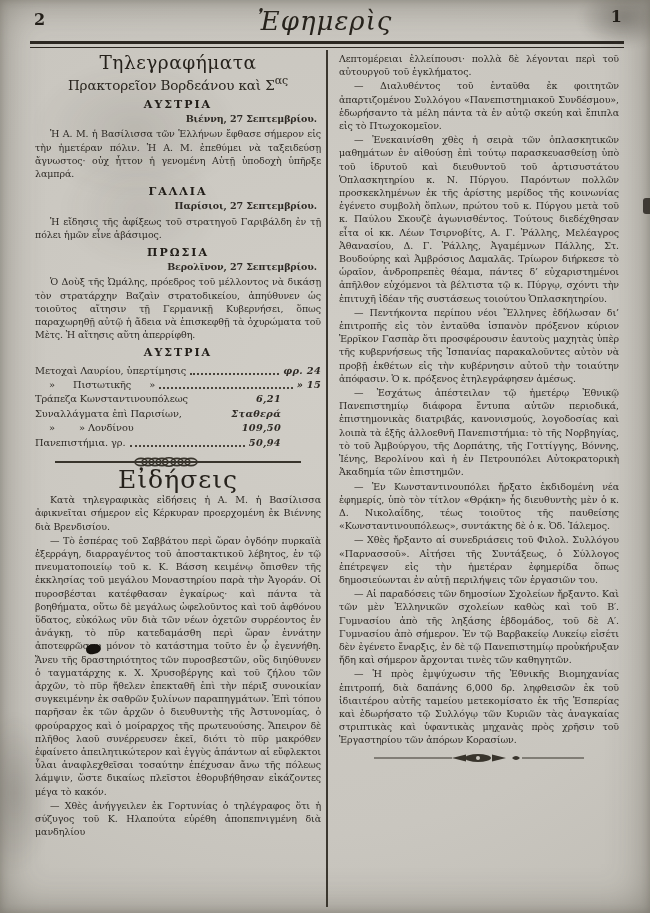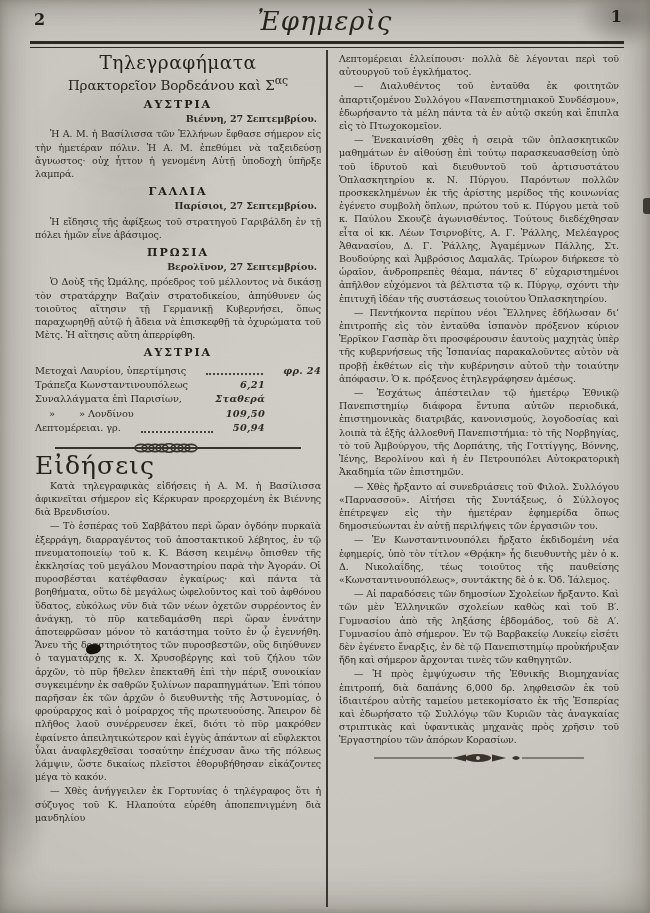--- a/index.html
+++ b/index.html
@@ -38,30 +38,30 @@
   .col p.noindent{text-indent:0;}
   
   .tele-heading{margin:2px 0 5px;text-align:center;font-size:18.5px;font-weight:normal;letter-spacing:0.5px;color:#26221c;}
   .agency{margin:0 0 6px;text-align:center;font-size:13.5px;color:#2a261f;}
   .agency sup{font-size:11px;}
   .country{margin:5px 0 1px;text-align:center;font-size:11px;font-weight:bold;letter-spacing:2px;color:#211d18;}
   .dateline{text-align:right;font-size:9.5px;font-weight:bold;text-indent:0;padding-right:4px;margin:0 0 2px;}
   .tele-body{margin-bottom:3px;}
   
   .quotes{margin:4px 0 2px;}
-  .qrow{display:flex;align-items:baseline;font-size:9.8px;line-height:14.4px;white-space:nowrap;gap:16px;}
+  .qrow{display:flex;align-items:baseline;font-size:9.8px;line-height:14.4px;white-space:nowrap;}
   .qrow .leader{flex:1;border-bottom:2px dotted #47423a;height:1px;align-self:flex-end;margin:0 4px 3px 4px;}
   .qrow .gap{flex:1;}
   .qrow .tail{width:40px;}
   .qval{font-weight:bold;letter-spacing:0.3px;font-style:italic;}
   .indent1{padding-left:14px;}
   
   .orn{display:block;margin:5px auto 4px;}
   
-  .news-heading{margin:6px 0 7px;font-size:25px;font-weight:normal;letter-spacing:1px;color:#26221c;}
+  .news-heading{margin:6px 0 7px;text-align:center;font-size:25px;font-weight:normal;letter-spacing:1px;color:#26221c;}
   
   .stain{position:absolute;pointer-events:none;border-radius:50%;}
   .s1{left:30px;top:60px;width:210px;height:140px;background:radial-gradient(ellipse,rgba(40,35,28,0.10),rgba(40,35,28,0) 70%);filter:blur(4px);}
   .s2{left:60px;top:150px;width:160px;height:120px;background:radial-gradient(ellipse,rgba(40,35,28,0.08),rgba(40,35,28,0) 70%);filter:blur(5px);}
   .s3{right:-18px;top:-12px;width:90px;height:60px;background:radial-gradient(ellipse,rgba(30,26,20,0.35),rgba(30,26,20,0) 70%);filter:blur(3px);}
   .s4{left:-20px;bottom:40px;width:70px;height:160px;background:radial-gradient(ellipse,rgba(30,26,20,0.18),rgba(30,26,20,0) 70%);filter:blur(4px);}
   .ink-blot{position:absolute;left:86px;top:644px;width:15px;height:10px;background:#16130f;border-radius:50% 60% 55% 50%;transform:rotate(-12deg);}
   .edge-mark{position:absolute;right:0;top:198px;width:7px;height:16px;background:#1d1a15;border-radius:3px 0 0 3px;opacity:0.8;}
   .vignette{position:absolute;inset:0;pointer-events:none;
     box-shadow:inset 0 0 40px rgba(60,55,45,0.45), inset 0 0 8px rgba(60,55,45,0.25);}
@@ -95,40 +95,45 @@
     <p class="tele-body">Ὁ Δοὺξ τῆς Ὠμάλης, πρόεδρος τοῦ μέλλοντος νὰ δικάσῃ τὸν στρατάρχην Βαζαὶν στρατοδικείου, ἀπηύθυνεν ὡς τοιοῦτος αἴτησιν τῇ Γερμανικῇ Κυβερνήσει, ὅπως παραχωρηθῇ αὐτῷ ἡ ἄδεια νὰ ἐπισκεφθῇ τὰ ὀχυρώματα τοῦ Μὲτς. Ἡ αἴτησις αὕτη ἀπερρίφθη.</p>
 
     <h3 class="country">ΑΥΣΤΡΙΑ</h3>
 
     <div class="quotes">
       <div class="qrow">
         <span>Μετοχαὶ Λαυρίου, ὑπερτίμησις</span>
         <span class="leader"></span>
         <span class="qval">φρ. 24</span>
       </div>
+      <div class="qrow indent1">
+        <span>»&nbsp;&nbsp;&nbsp;&nbsp;&nbsp;&nbsp;Πιστωτικῆς&nbsp;&nbsp;&nbsp;&nbsp;&nbsp;&nbsp;»</span>
+        <span class="leader"></span>
+        <span class="qval">» 15</span>
+      </div>
       <div class="qrow">
         <span>Τράπεζα Κωνσταντινουπόλεως</span>
         <span class="gap"></span>
         <span class="qval">6,21</span>
         <span class="tail"></span>
       </div>
       <div class="qrow">
         <span>Συναλλάγματα ἐπὶ Παρισίων,</span>
         <span class="gap"></span>
         <span class="qval">Σταθερά</span>
         <span class="tail"></span>
       </div>
       <div class="qrow indent1">
         <span>»&nbsp;&nbsp;&nbsp;&nbsp;&nbsp;&nbsp;&nbsp;&nbsp;»&nbsp;Λονδίνου</span>
         <span class="gap"></span>
         <span class="qval">109,50</span>
         <span class="tail"></span>
       </div>
       <div class="qrow">
-        <span>Λεπτομέρειαι. γρ.</span>
+        <span>Πανεπιστήμια. γρ.</span>
         <span class="leader"></span>
         <span class="qval">50,94</span>
         <span class="tail"></span>
       </div>
     </div>
 
     <svg class="orn" width="250" height="12" viewBox="0 0 250 12">
       <line x1="2" y1="7" x2="248" y2="7" stroke="#38342c" stroke-width="1.8"></line>
       <g fill="none" stroke="#38342c" stroke-width="1.6">
         <ellipse cx="88" cy="7" rx="6" ry="3.6"></ellipse>
@@ -147,22 +152,22 @@
     <p>— Τὸ ἑσπέρας τοῦ Σαββάτου περὶ ὥραν ὀγδόην πυρκαϊὰ ἐξερράγη, διαρραγέντος τοῦ ἀποστακτικοῦ λέβητος, ἐν τῷ πνευματοποιείῳ τοῦ κ. Κ. Βάσση κειμένῳ ὄπισθεν τῆς ἐκκλησίας τοῦ μεγάλου Μοναστηρίου παρὰ τὴν Ἀγοράν. Οἱ πυροσβέσται κατέφθασαν ἐγκαίρως· καὶ πάντα τὰ βοηθήματα, οὕτω δὲ μεγάλως ὠφελοῦντος καὶ τοῦ ἀφθόνου ὕδατος, εὐκόλως νῦν διὰ τῶν νέων ὀχετῶν συρρέοντος ἐν ἀνάγκῃ, τὸ πῦρ κατεδαμάσθη περὶ ὥραν ἐννάτην ἀποτεφρῶσαν μόνον τὸ κατάστημα τοῦτο ἐν ᾧ ἐγεννήθη. Ἄνευ τῆς δραστηριότητος τῶν πυροσβεστῶν, οὓς διηύθυνεν ὁ ταγματάρχης κ. Χ. Χρυσοβέργης καὶ τοῦ ζήλου τῶν ἀρχῶν, τὸ πῦρ ἤθελεν ἐπεκταθῆ ἐπὶ τὴν πέριξ συνοικίαν συγκειμένην ἐκ σαθρῶν ξυλίνων παραπηγμάτων. Ἐπὶ τόπου παρῆσαν ἐκ τῶν ἀρχῶν ὁ διευθυντὴς τῆς Ἀστυνομίας, ὁ φρούραρχος καὶ ὁ μοίραρχος τῆς πρωτευούσης. Ἄπειρον δὲ πλῆθος λαοῦ συνέρρευσεν ἐκεῖ, διότι τὸ πῦρ μακρόθεν ἐφαίνετο ἀπειλητικώτερον καὶ ἐγγὺς ἁπάντων αἱ εὔφλεκτοι ὗλαι ἀναφλεχθεῖσαι τοσαύτην ἐπέχυσαν ἄνω τῆς πόλεως λάμψιν, ὥστε δικαίως πλεῖστοι ἐθορυβήθησαν εἰκάζοντες μέγα τὸ κακόν.</p>
     <p>— Χθὲς ἀνήγγειλεν ἐκ Γορτυνίας ὁ τηλέγραφος ὅτι ἡ σύζυγος τοῦ Κ. Ηλαπούτα εὑρέθη ἀποπεπνιγμένη διὰ μανδηλίου</p>
   </div>
 
   <div class="col right">
     <p class="noindent">Λεπτομέρειαι ἐλλείπουσι· πολλὰ δὲ λέγονται περὶ τοῦ αὐτουργοῦ τοῦ ἐγκλήματος.</p>
     <p>— Διαλυθέντος τοῦ ἐνταῦθα ἐκ φοιτητῶν ἀπαρτιζομένου Συλλόγου «Πανεπιστημιακοῦ Συνδέσμου», ἐδωρήσαντο τὰ μέλη πάντα τὰ ἐν αὐτῷ σκεύη καὶ ἔπιπλα εἰς τὸ Πτωχοκομεῖον.</p>
     <p>— Ἐνεκαινίσθη χθὲς ἡ σειρὰ τῶν ὁπλασκητικῶν μαθημάτων ἐν αἰθούσῃ ἐπὶ τούτῳ παρασκευασθείσῃ ὑπὸ τοῦ ἱδρυτοῦ καὶ διευθυντοῦ τοῦ ἀρτισυστάτου Ὁπλασκητηρίου κ. Ν. Πύργου. Παρόντων πολλῶν προσκεκλημένων ἐκ τῆς ἀρίστης μερίδος τῆς κοινωνίας ἐγένετο συμβολὴ ὅπλων, πρώτου τοῦ κ. Πύργου μετὰ τοῦ κ. Παύλου Σκουζὲ ἀγωνισθέντος. Τούτους διεδέχθησαν εἶτα οἱ κκ. Λέων Τσιρνοβίτς, Α. Γ. Ῥάλλης, Μελέαγρος Ἀθανασίου, Δ. Γ. Ῥάλλης, Ἀγαμέμνων Πάλλης, Στ. Βουδούρης καὶ Ἀμβρόσιος Δαμαλᾶς. Τρίωρον διήρκεσε τὸ ὡραῖον, ἀνδροπρεπὲς θέαμα, πάντες δ’ εὐχαριστημένοι ἀπῆλθον εὐχόμενοι τὰ βέλτιστα τῷ κ. Πύργῳ, σχόντι τὴν ἐπιτυχῆ ἰδέαν τῆς συστάσεως τοιούτου Ὁπλασκητηρίου.</p>
     <p>— Πεντήκοντα περίπου νέοι Ἕλληνες ἐδήλωσαν δι’ ἐπιτροπῆς εἰς τὸν ἐνταῦθα ἱσπανὸν πρόξενον κύριον Ἐρρῖκον Γασπὰρ ὅτι προσφέρουσιν ἑαυτοὺς μαχητὰς ὑπὲρ τῆς κυβερνήσεως τῆς Ἱσπανίας παρακαλοῦντες αὐτὸν νὰ προβῇ ἐκθέτων εἰς τὴν κυβέρνησιν αὐτοῦ τὴν τοιαύτην ἀπόφασιν. Ὁ κ. πρόξενος ἐτηλεγράφησεν ἀμέσως.</p>
     <p>— Ἐσχάτως ἀπέστειλαν τῷ ἡμετέρῳ Ἐθνικῷ Πανεπιστημίῳ διάφορα ἔντυπα αὐτῶν περιοδικά, ἐπιστημονικὰς διατριβάς, κανονισμούς, λογοδοσίας καὶ λοιπὰ τὰ ἑξῆς ἀλλοεθνῆ Πανεπιστήμια: τὸ τῆς Νορβηγίας, τὸ τοῦ Ἀμβούργου, τῆς Δορπάτης, τῆς Γοττίγγης, Βόννης, Ἰένης, Βερολίνου καὶ ἡ ἐν Πετρουπόλει Αὐτοκρατορικὴ Ἀκαδημία τῶν ἐπιστημῶν.</p>
+    <p>— Ἐν Κωνσταντινουπόλει ἤρξατο ἐκδιδομένη νέα ἐφημερίς, ὑπὸ τὸν τίτλον «Θρᾴκη» ἧς διευθυντὴς μὲν ὁ κ. Δ. Νικολαΐδης, τέως τοιοῦτος τῆς παυθείσης «Κωνσταντινουπόλεως», συντάκτης δὲ ὁ κ. Ὀδ. Ἰάλεμος.</p>
     <p>— Χθὲς ἤρξαντο αἱ συνεδριάσεις τοῦ Φιλολ. Συλλόγου «Παρνασσοῦ». Αἰτήσει τῆς Συντάξεως, ὁ Σύλλογος ἐπέτρεψεν εἰς τὴν ἡμετέραν ἐφημερίδα ὅπως δημοσιεύωνται ἐν αὐτῇ περιλήψεις τῶν ἐργασιῶν του.</p>
-    <p>— Ἐν Κωνσταντινουπόλει ἤρξατο ἐκδιδομένη νέα ἐφημερίς, ὑπὸ τὸν τίτλον «Θρᾴκη» ἧς διευθυντὴς μὲν ὁ κ. Δ. Νικολαΐδης, τέως τοιοῦτος τῆς παυθείσης «Κωνσταντινουπόλεως», συντάκτης δὲ ὁ κ. Ὀδ. Ἰάλεμος.</p>
     <p>— Αἱ παραδόσεις τῶν δημοσίων Σχολείων ἤρξαντο. Καὶ τῶν μὲν Ἑλληνικῶν σχολείων καθὼς καὶ τοῦ Β′. Γυμνασίου ἀπὸ τῆς ληξάσης ἑβδομάδος, τοῦ δὲ Α′. Γυμνασίου ἀπὸ σήμερον. Ἐν τῷ Βαρβακείῳ Λυκείῳ εἰσέτι δὲν ἐγένετο ἔναρξις, ἐν δὲ τῷ Πανεπιστημίῳ προὐκήρυξαν ἤδη καὶ σήμερον ἄρχονται τινὲς τῶν καθηγητῶν.</p>
     <p>— Ἡ πρὸς ἐμψύχωσιν τῆς Ἐθνικῆς Βιομηχανίας ἐπιτροπή, διὰ δαπάνης 6,000 δρ. ληφθεισῶν ἐκ τοῦ ἰδιαιτέρου αὐτῆς ταμείου μετεκομίσατο ἐκ τῆς Ἑσπερίας καὶ ἐδωρήσατο τῷ Συλλόγῳ τῶν Κυριῶν τὰς ἀναγκαίας στριπτικὰς καὶ ὑφαντικὰς μηχανὰς πρὸς χρῆσιν τοῦ Ἐργαστηρίου τῶν ἀπόρων Κορασίων.</p>
 
     <svg class="orn" width="210" height="12" viewBox="0 0 210 12">
       <line x1="0" y1="6" x2="78" y2="6" stroke="#38342c" stroke-width="1.2"></line>
       <polygon points="78,6 92,2.5 92,9.5" fill="#38342c"></polygon>
       <ellipse cx="104" cy="6" rx="13" ry="4" fill="#38342c"></ellipse>
       <circle cx="104" cy="6" r="2" fill="#c9c6bf"></circle>
       <polygon points="132,6 118,2.5 118,9.5" fill="#38342c"></polygon>
       <path d="M138 6 q4 -4 8 0 q-4 4 -8 0" fill="#38342c"></path>

